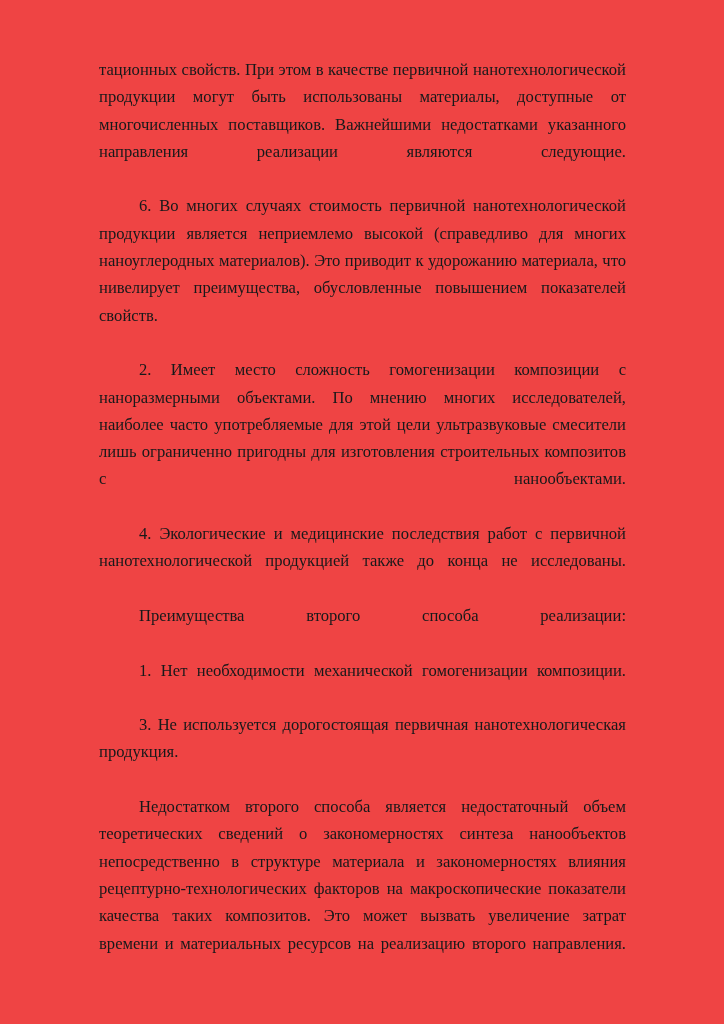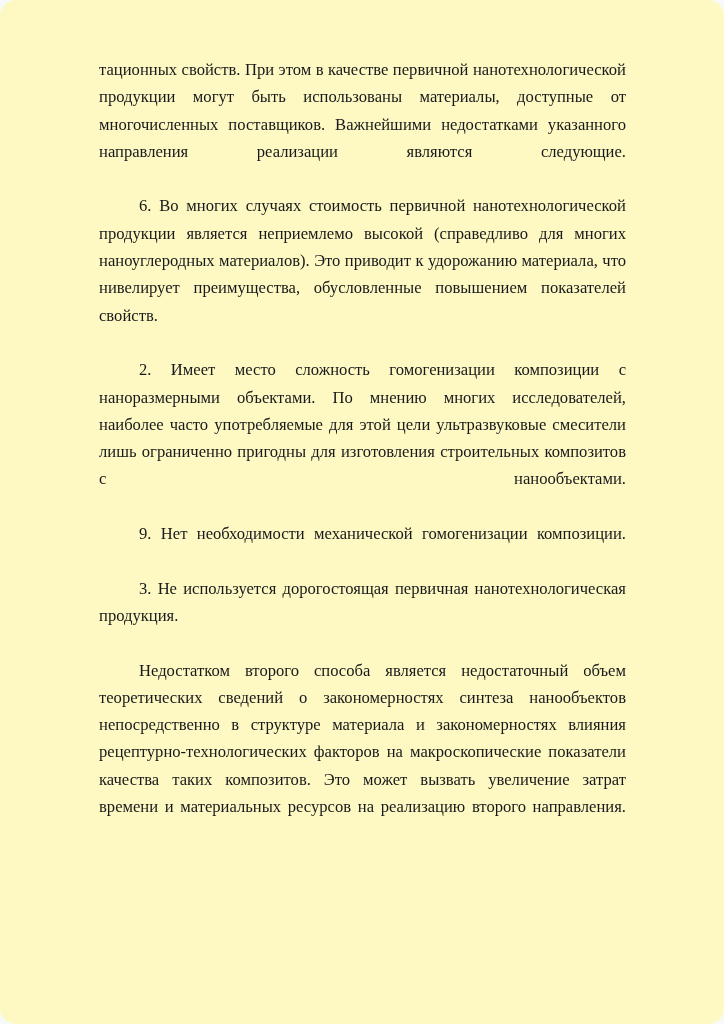--- a/index.html
+++ b/index.html
@@ -14,22 +14,21 @@
     font-family: "Liberation Serif", "DejaVu Serif", serif;
     color: #17191a;
     overflow: hidden;
   }
 
   .page {
     position: relative;
     width: 724px;
     height: 1024px;
     box-sizing: border-box;
-    background: #fef9c3;
-    border-radius: 16px;
+    background: #ef4444;
   }
 
   .text-column {
     position: absolute;
     left: 99px;
     top: 56px;
     width: 527px;
   }
 
   .para {
@@ -57,17 +56,19 @@
   }
 </style>
 </head>
 <body style="background: rgb(246, 250, 248); color: rgb(23, 25, 26);">
 
 <div class="page">
   <div class="text-column">
       <p class="para continuation">тационных свойств. При этом в качестве первичной нанотехнологической про­дукции могут быть использованы материалы, доступные от многочисленных поставщиков. Важнейшими недостатками указанного направления реализации являются следующие.</p>
       <p class="para">6. Во многих случаях стоимость первичной нанотехнологической продук­ции является неприемлемо высокой (справедливо для многих наноуглеродных материалов). Это приводит к удорожанию материала, что нивелирует преиму­щества, обусловленные повышением показателей свойств.</p>
       <p class="para">2. Имеет место сложность гомогенизации композиции с наноразмерными объектами. По мнению многих исследователей, наиболее часто употребляемые для этой цели ультразвуковые смесители лишь ограниченно пригодны для из­готовления строительных композитов с нанообъектами.</p>
-      <p class="para">9. Нет необходимости механической гомогенизации композиции.</p>
+      <p class="para">4. Экологические и медицинские последствия работ с первичной нанотех­нологической продукцией также до конца не исследованы.</p>
+      <p class="para">Преимущества второго способа реализации:</p>
+      <p class="para">1. Нет необходимости механической гомогенизации композиции.</p>
       <p class="para">3. Не используется дорогостоящая первичная нанотехнологическая про­дукция.</p>
       <p class="para">Недостатком второго способа является недостаточный объем теоретиче­ских сведений о закономерностях синтеза нанообъектов непосредственно в структуре материала и закономерностях влияния рецептурно-технологических факторов на макроскопические показатели качества таких композитов. Это мо­жет вызвать увеличение затрат времени и материальных ресурсов на реализа­цию второго направления.</p>
     </div>
 </div>
 
 </body></html>

